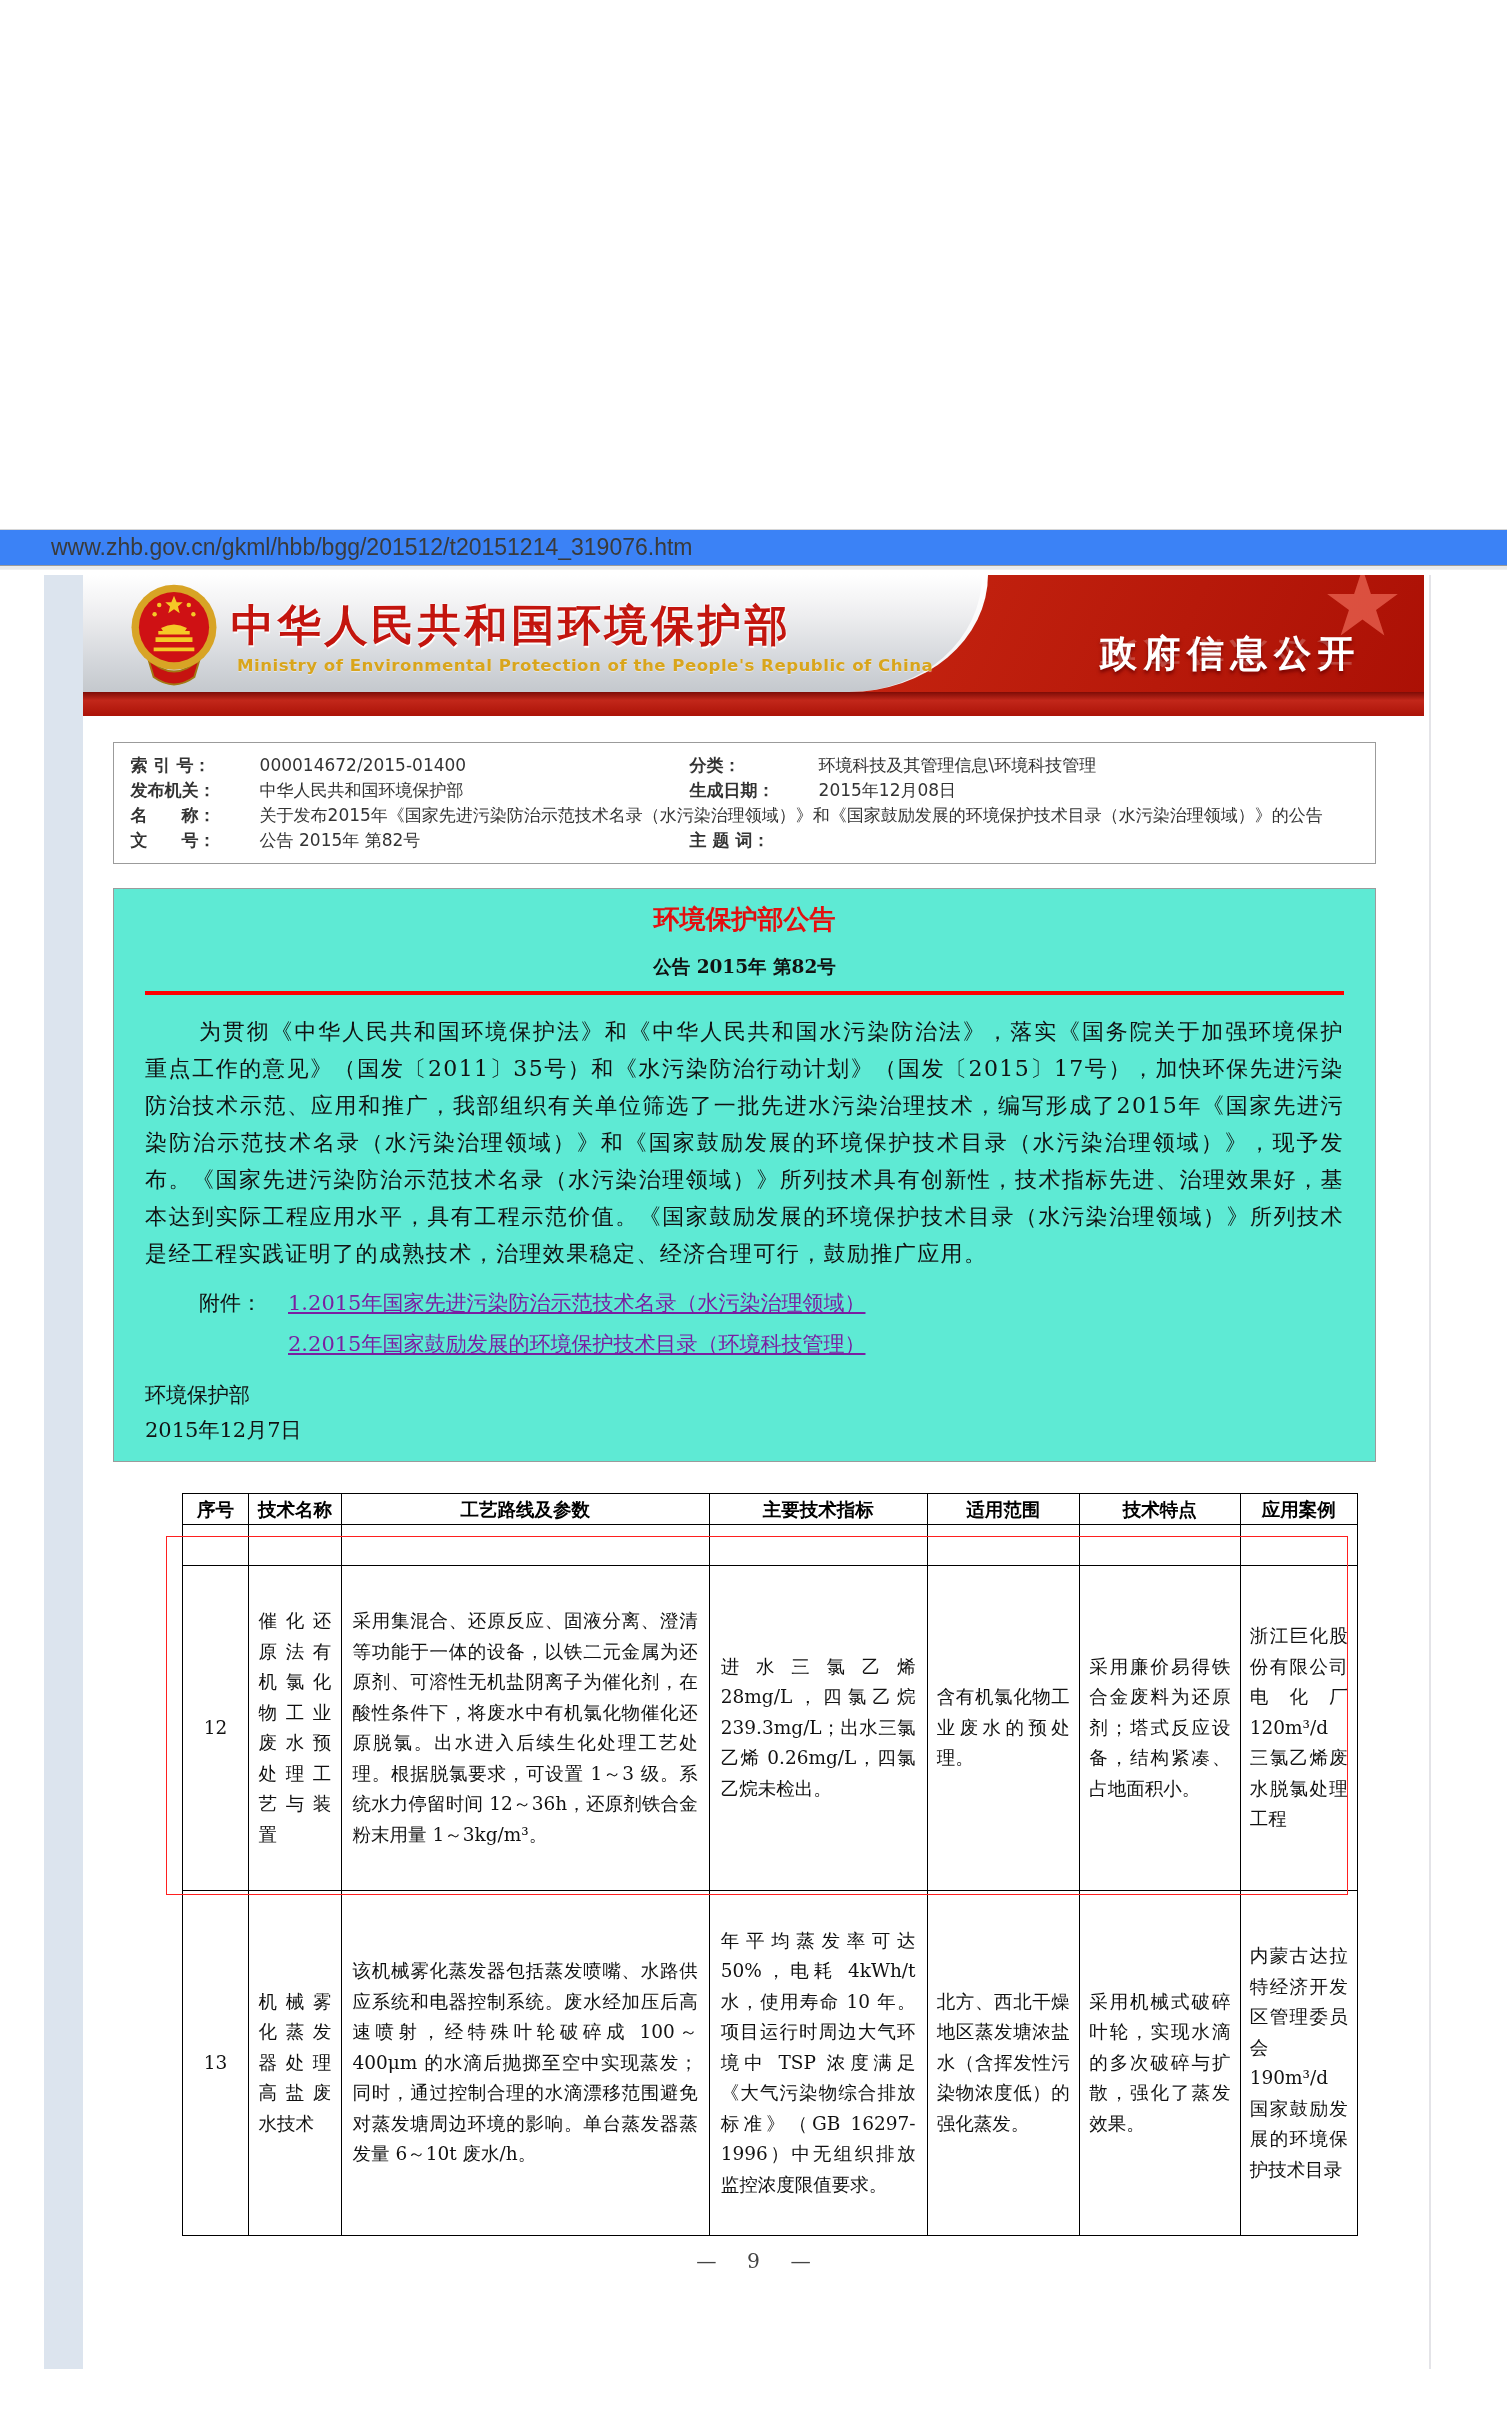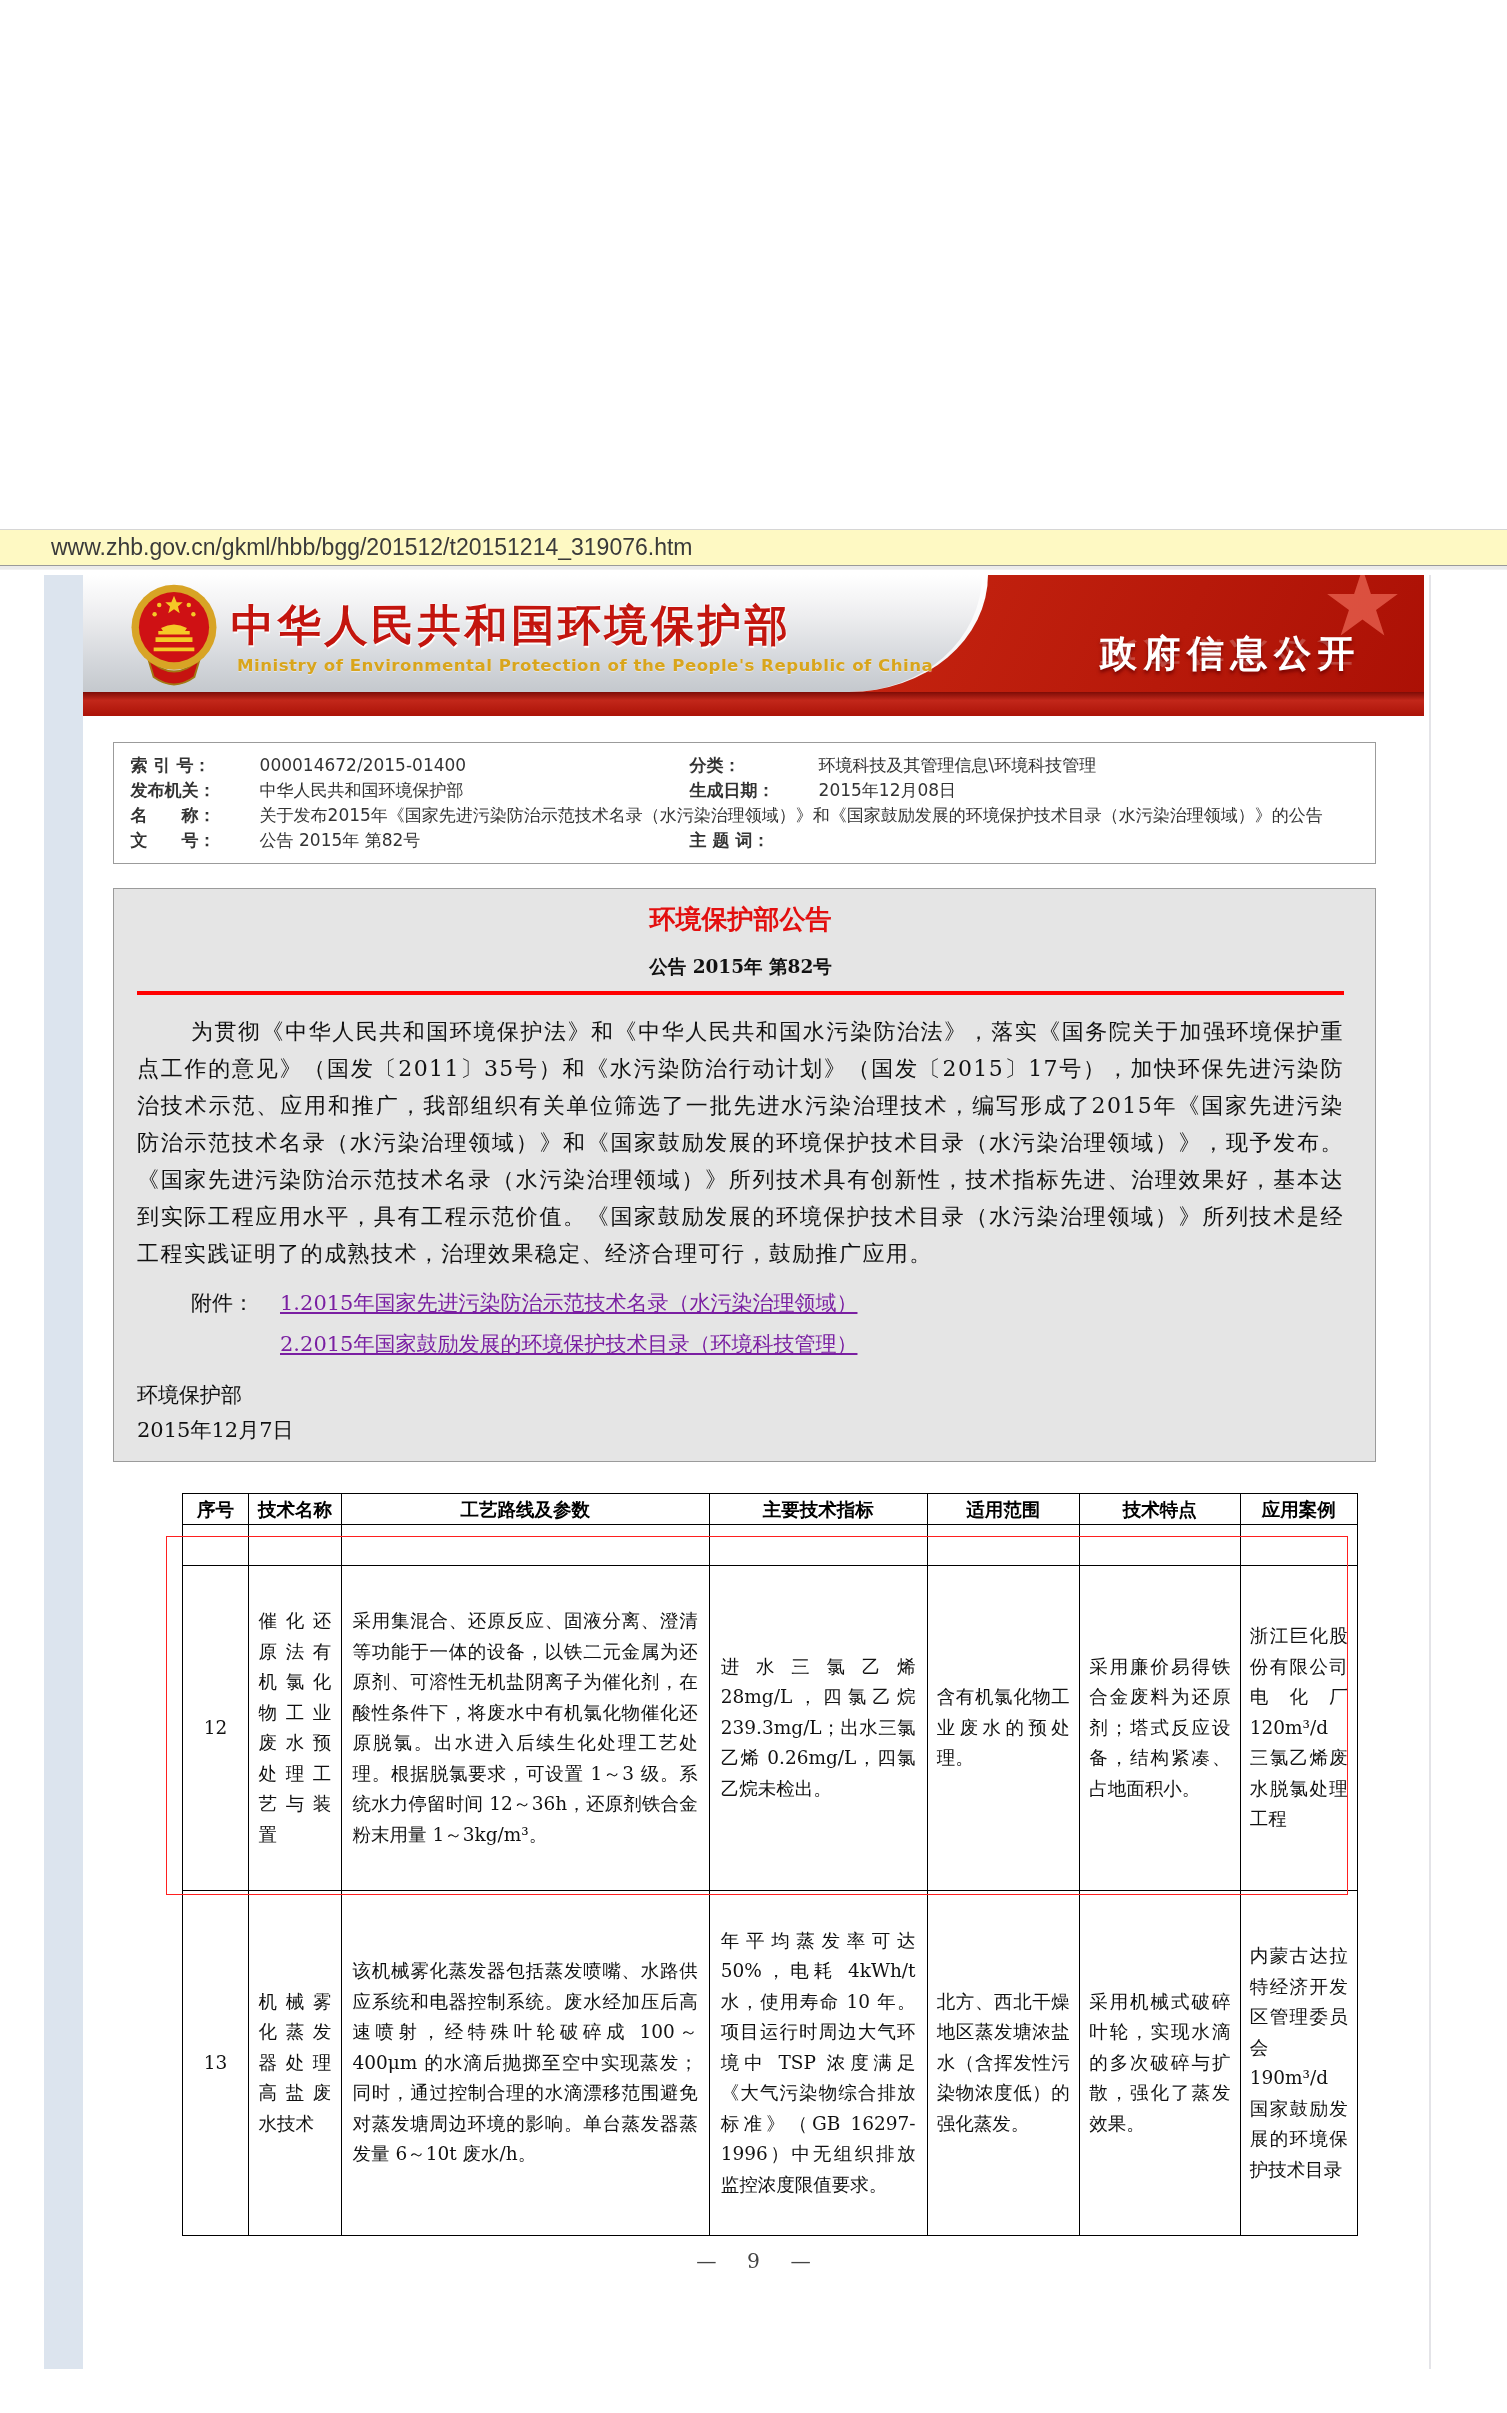--- a/index.html
+++ b/index.html
@@ -2,21 +2,21 @@
 <html style="font-size:15px"><head>
 <meta charset="utf-8">
 <style>
   html,body{margin:0;padding:0;background:#fff;}
   .page{position:relative;width:1507px;height:2413px;background:#fff;overflow:hidden;
         font-family:"DejaVu Sans",sans-serif;}
 
   
   .url-bar{position:absolute;left:0;top:529px;width:1507px;height:37px;
            border-top:0.9px solid #d6d6d6;border-bottom:1.8px solid #9a9a9a;
-           box-shadow:0 3.7px 0 #ebebeb;background:#fef9c3;
+           box-shadow:0 3.7px 0 #ebebeb;background:#3b82f6;
            display:flex;align-items:center;padding-left:51px;box-sizing:border-box;
            font-family:"Liberation Sans",sans-serif;font-size:23px;color:#3a3a3a;}
 
   
   .left-strip{position:absolute;left:44px;top:575px;width:39px;height:1794px;background:#dce4ee;}
   .right-line{position:absolute;left:1429px;top:575px;width:1.8px;height:1794px;background:#e4e4e8;}
 
   
   .content{position:absolute;left:83px;top:575px;width:1341px;}
 
@@ -49,21 +49,21 @@
   .meta-box{margin:26px 0 0 30px;width:1263px;box-sizing:border-box;border:0.9px solid #9b9b9b;
             padding:10.2px 16.6px;background:#fff;font-size:17px;color:#222;}
   .meta-row{position:relative;line-height:25px;min-height:25px;display:flex;}
   .meta-label{font-weight:bold;color:#333;flex:0 0 129px;white-space:nowrap;}
   .meta-value{color:#333;white-space:nowrap;}
   .meta-right{position:absolute;left:559px;top:0;display:flex;}
   .meta-row.span .meta-value{white-space:normal;flex:1;}
 
   
   .doc-box{margin:24px 0 0 30px;width:1263px;box-sizing:border-box;border:0.9px solid #9b9b9b;
-           padding:13px 31px 13px 23px;background:#e5e5e5;color:#111;
+           padding:13px 31px 13px 31px;background:#5eead4;color:#111;
            font-family:"DejaVu Serif",serif;}
   .doc-heading{text-align:center;font-size:26px;line-height:35px;font-weight:bold;color:#e30f0f;}
   .doc-number{text-align:center;font-size:18.5px;line-height:26px;font-weight:bold;margin-top:16.6px;}
   .red-rule{height:3.7px;background:#ff0000;margin-top:11px;}
   .doc-title{margin-top:15px;text-align:center;font-size:22px;font-weight:bold;line-height:39px;}
   .doc-para{margin-top:18.5px;font-size:22px;line-height:37px;letter-spacing:1.4px;
             text-align:justify;text-indent:54px;}
   .attachments{margin-top:11px;font-size:21px;}
   .att-row{display:flex;line-height:41px;padding-left:54px;}
   .att-label{flex:0 0 89px;white-space:nowrap;}

